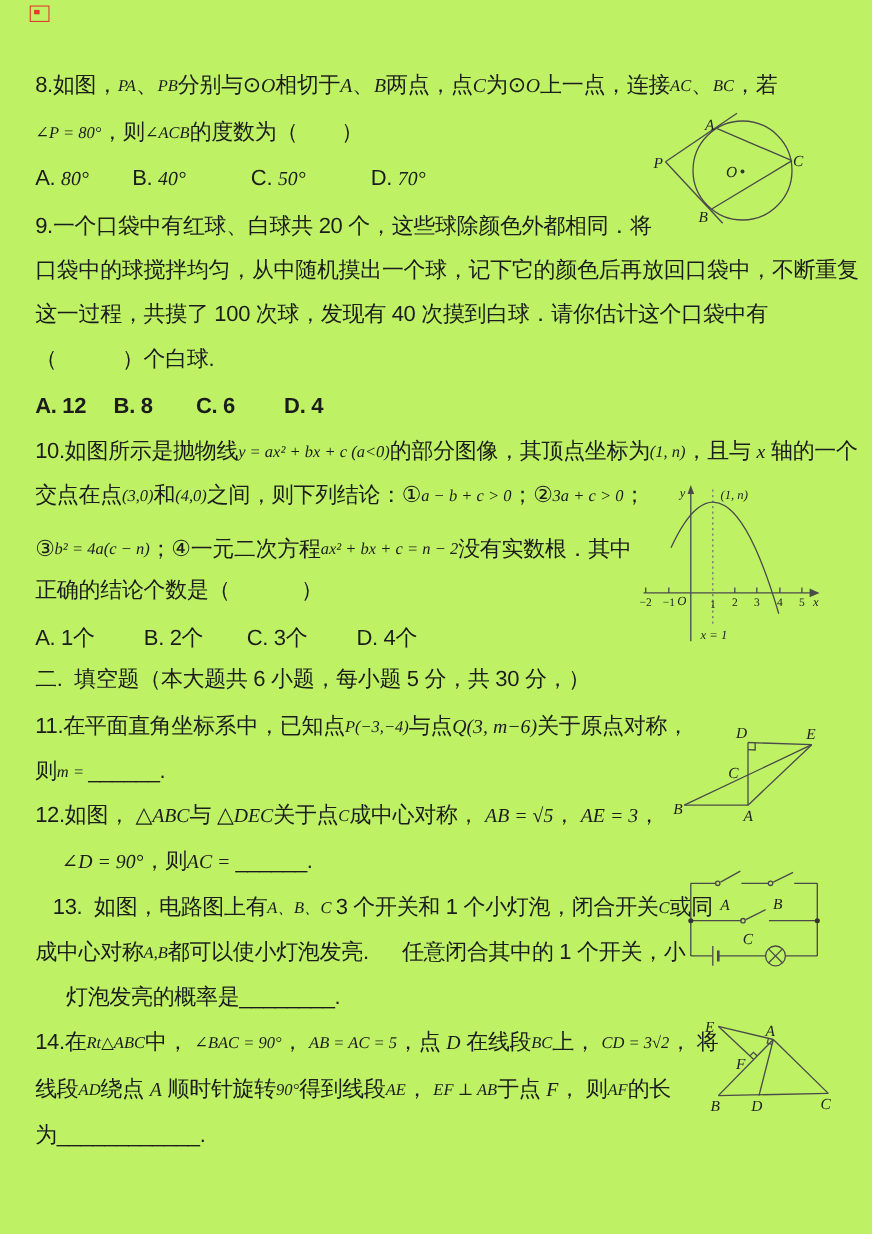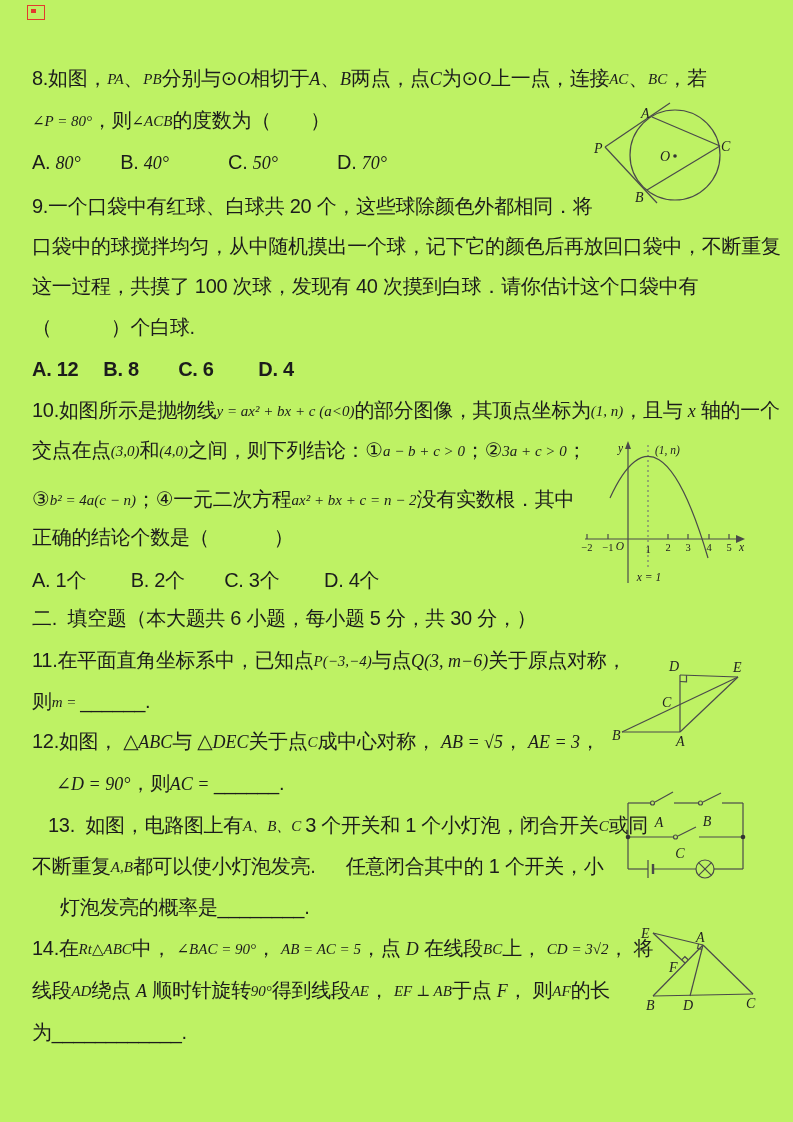--- a/index.html
+++ b/index.html
@@ -41,21 +41,21 @@
       <div class="line" style="top: 437px; left: 32px;"><span class="zh">交点在点</span><span class="ms">(3,0)</span><span class="zh">和</span><span class="ms">(4,0)</span><span class="zh">之间，则下列结论：①</span><span class="ms">a − b + c &gt; 0</span><span class="zh">；②</span><span class="ms">3a + c &gt; 0</span><span class="zh">；</span></div>
       <div class="line" style="top: 486px; left: 32px;"><span class="zh">③</span><span class="ms">b² = 4a(c − n)</span><span class="zh">；④一元二次方程</span><span class="ms">ax² + bx + c = n − 2</span><span class="zh">没有实数根．其中</span></div>
       <div class="line" style="top: 524px; left: 32px;"><span class="zh">正确的结论个数是（　　　 ）</span></div>
       <div class="line" style="top: 567px; left: 32px;"><span class="zh">A. 1个　　 B. 2个　　C. 3个　　 D. 4个</span></div>
       <div class="line" style="top: 605px; left: 32px;"><span class="zh">二.  填空题（本大题共 6 小题，每小题 5 分，共 30 分，）</span></div>
       <div class="line" style="top: 647px; left: 32px;"><span class="zh">11.在平面直角坐标系中，已知点</span><span class="ms">P(−3,−4)</span><span class="zh">与点</span><span class="m">Q(3, m−6)</span><span class="zh">关于原点对称，</span></div>
       <div class="line" style="top: 688px; left: 32px;"><span class="zh">则</span><span class="ms">m = </span><span class="zh">______.</span></div>
       <div class="line" style="top: 728px; left: 32px;"><span class="zh">12.如图， △</span><span class="m">ABC</span><span class="zh">与 △</span><span class="m">DEC</span><span class="zh">关于点</span><span class="ms">C</span><span class="zh">成中心对称， </span><span class="m">AB = √5</span><span class="zh">， </span><span class="m">AE = 3</span><span class="zh">，</span></div>
       <div class="line" style="top: 770px; left: 44px; margin-left: 12px;"><span class="m">∠D = 90°</span><span class="zh">，则</span><span class="m">AC = </span><span class="zh">______.</span></div>
       <div class="line" style="top: 812px; left: 48px;"><span class="zh">13.  如图，电路图上有</span><span class="ms">A、B、C </span><span class="zh">3 个开关和 1 个小灯泡，闭合开关</span><span class="ms">C</span><span class="zh">或同</span></div>
-      <div class="line" style="top: 853px; left: 32px;"><span class="zh">不断重复</span><span class="ms">A,B</span><span class="zh">都可以使小灯泡发亮.　  任意闭合其中的 1 个开关，小</span></div>
+      <div class="line" style="top: 853px; left: 32px;"><span class="zh">成中心对称</span><span class="ms">A,B</span><span class="zh">都可以使小灯泡发亮.　  任意闭合其中的 1 个开关，小</span></div>
       <div class="line" style="top: 894px; left: 32px; margin-left: 28px;"><span class="zh">灯泡发亮的概率是________.</span></div>
       <div class="line" style="top: 935px; left: 32px;"><span class="zh">14.在</span><span class="ms">Rt△ABC</span><span class="zh">中， </span><span class="ms">∠BAC = 90°</span><span class="zh">， </span><span class="ms">AB = AC = 5</span><span class="zh">，点 </span><span class="m">D</span><span class="zh"> 在线段</span><span class="ms">BC</span><span class="zh">上， </span><span class="ms">CD = 3√2</span><span class="zh">， 将</span></div>
       <div class="line" style="top: 977px; left: 32px;"><span class="zh">线段</span><span class="ms">AD</span><span class="zh">绕点 </span><span class="m">A</span><span class="zh"> 顺时针旋转</span><span class="ms">90°</span><span class="zh">得到线段</span><span class="ms">AE</span><span class="zh">， </span><span class="ms">EF ⊥ AB</span><span class="zh">于点 </span><span class="m">F</span><span class="zh">， 则</span><span class="ms">AF</span><span class="zh">的长</span></div>
       <div class="line" style="top: 1019px; left: 32px;"><span class="zh">为____________.</span></div>
     </div>
 
   <svg class="fig" style="left:583px;top:93px" width="170" height="120" viewBox="0 0 170 120">
     <circle cx="92" cy="62" r="45"></circle>
     <line x1="22" y1="54" x2="87" y2="10"></line>
     <line x1="22" y1="54" x2="74" y2="110"></line>

